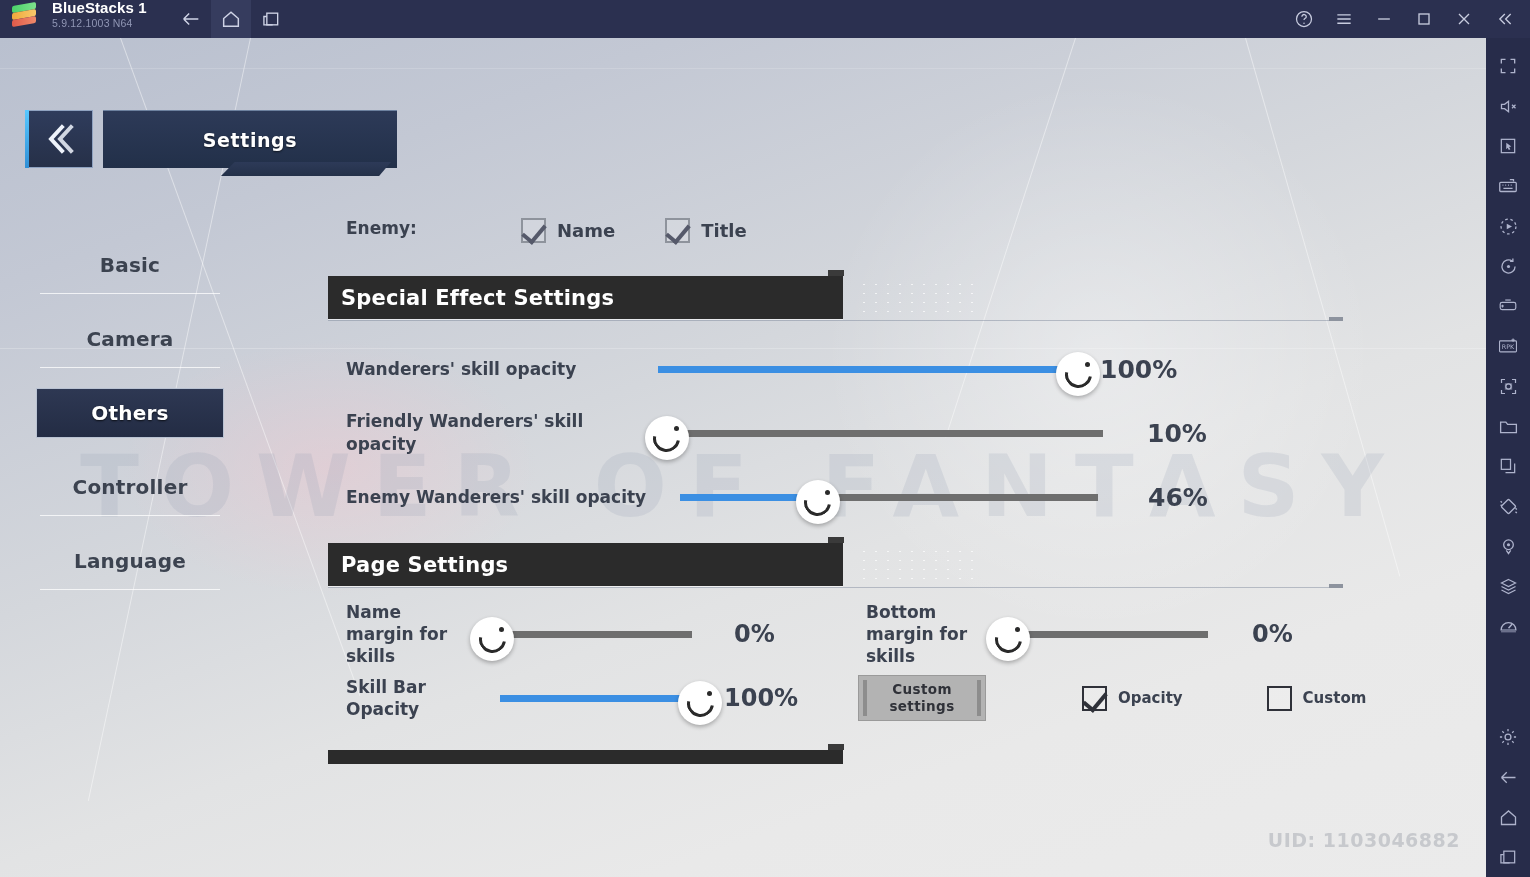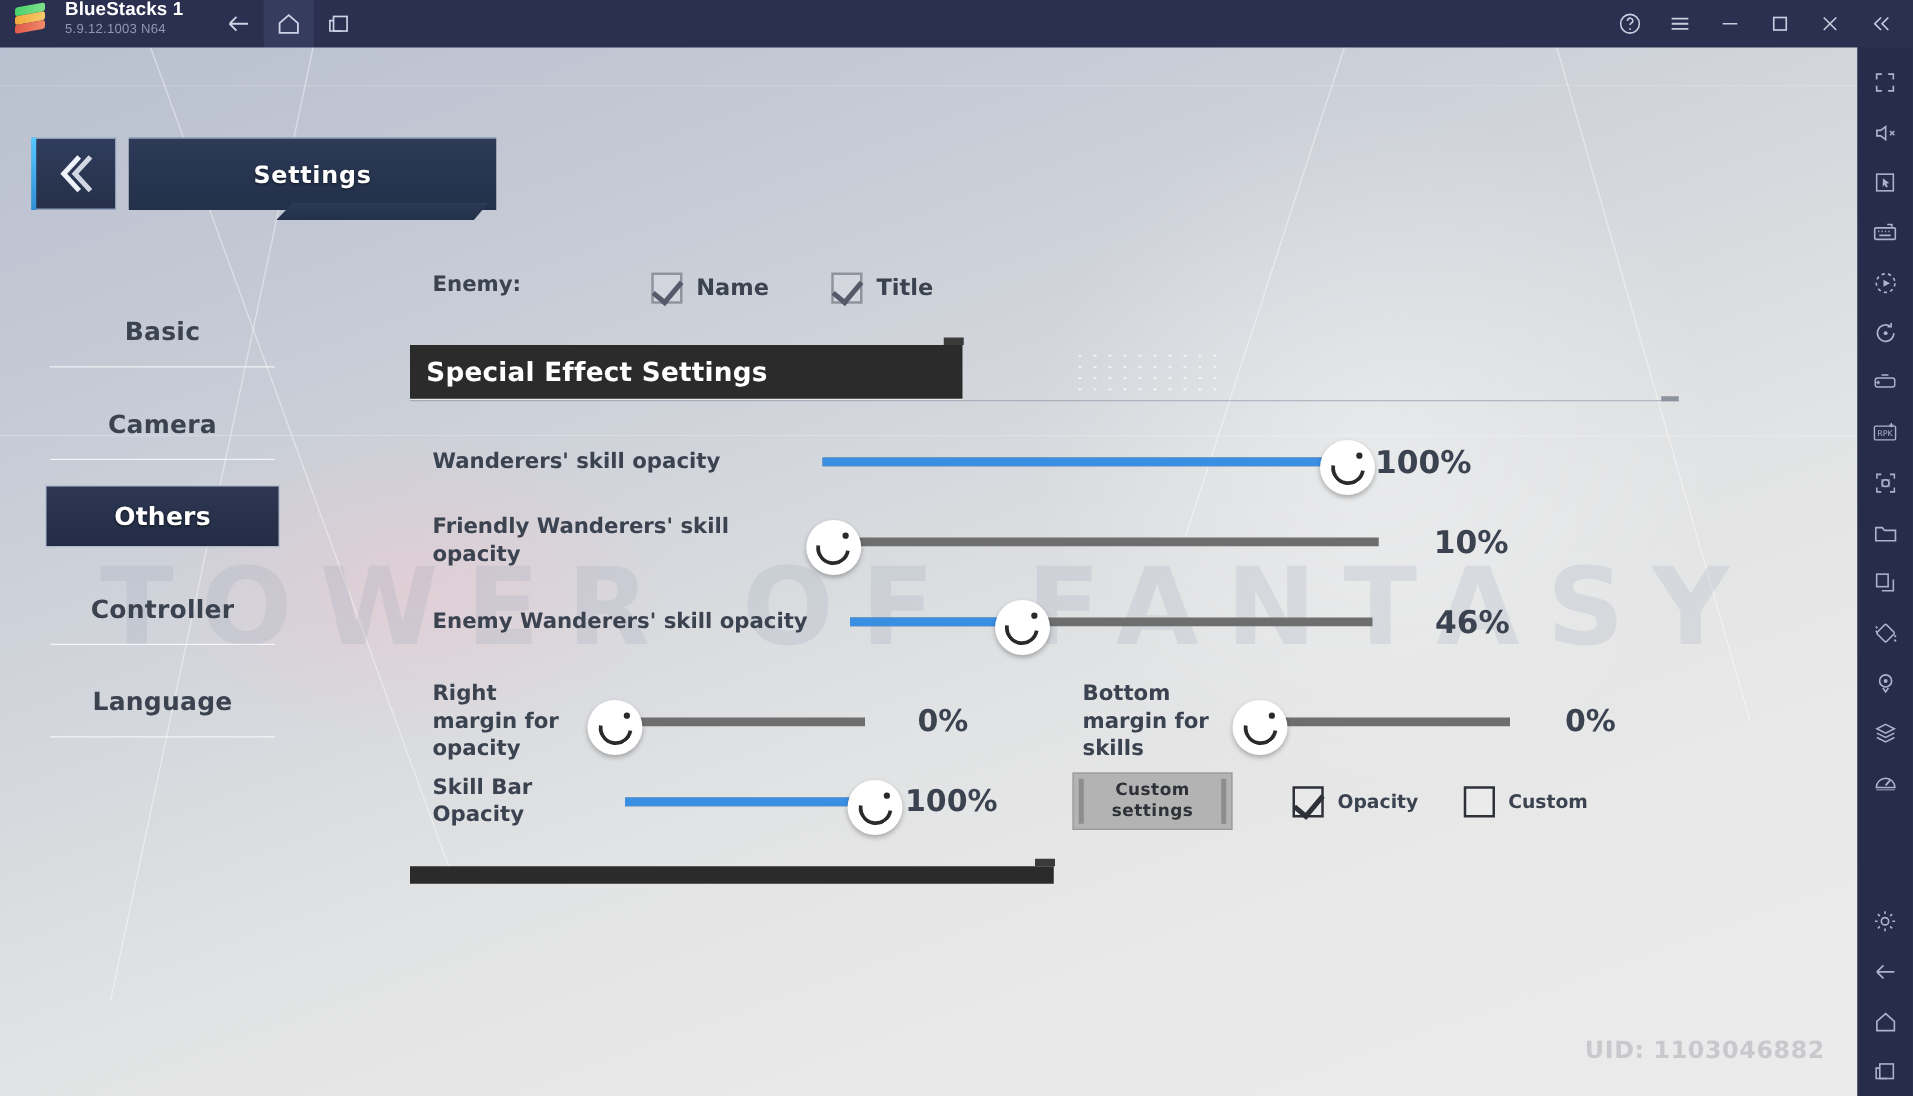--- a/index.html
+++ b/index.html
@@ -158,21 +158,21 @@
     border: solid #55596a; border-width: 0 4px 4px 0; transform: rotate(40deg);
   }
   .cbx.dark { border-color: #2f3139; }
   .cbx.dark.on::after { border-color: #2f3139; }
   .cbx-lbl {
     margin-left: 11px; font-family: "DejaVu Sans", sans-serif;
     font-size: 18px; font-weight: 700; color: #3b4250;
   }
 
   .section-head {
-    position: relative; width: 442px; height: 43px;
+    position: relative; width: 515px; height: 43px;
     background: #2b2b2b;
     display: flex; align-items: center;
     margin-top: 16px;
     box-shadow: 0 1px 0 rgba(255,255,255,.5);
   }
   .section-head .txt {
     color: #fff; font-family: "DejaVu Sans", sans-serif;
     font-size: 21px; font-weight: 700; letter-spacing: .2px; padding-left: 13px;
   }
   .section-head .nub {
@@ -442,26 +442,34 @@
             <span class="knob" style="left:33%;">
               <span class="ring"></span>
                 <span class="dot"></span>
             </span>
           </span>
           <span class="pct" style="margin-left:50px;">46%</span>
         </div>
 
       </div>
 
+      <div class="section-head" style="margin-top:14px;">
+        <span class="txt">Page Settings</span>
+        <span class="nub"></span>
+        <span class="dots"></span>
+        <span class="section-rule">
+            <span class="nub2"></span>
+          </span>
+      </div>
 
       <div class="pg-grid" style="margin-top:12px;">
         <div class="pg-col">
 
           <div class="pg-row">
-            <span class="name">Right margin for opacity</span>
+            <span class="name">Name margin for skills</span>
             <span class="slider" style="width:200px;margin-left:32px;">
               <span class="track"></span>
               <span class="knob" style="left:0%;">
                 <span class="ring"></span>
                   <span class="dot"></span>
               </span>
             </span>
             <span class="pct-sm" style="margin-left:42px;">0%</span>
           </div>
 
@@ -487,21 +495,21 @@
             <span class="slider" style="width:200px;margin-left:28px;">
               <span class="track"></span>
               <span class="knob" style="left:0%;">
                 <span class="ring"></span>
                   <span class="dot"></span>
               </span>
             </span>
             <span class="pct-sm" style="margin-left:44px;">0%</span>
           </div>
 
-          <div class="pg-row" style="height:56px;padding-left:10px;">
+          <div class="pg-row" style="height:56px;padding-left:10px;gap:48px;">
             <span class="custom-btn">
               <span>
                 <span>Custom</span><br>
                 <span>settings</span>
               </span>
             </span>
             <span class="cbx-wrap" style="margin-left:48px;margin-right:36px;">
               <span class="cbx dark on"></span>
               <span class="cbx-lbl" style="font-size:15px;">Opacity</span>
             </span>

